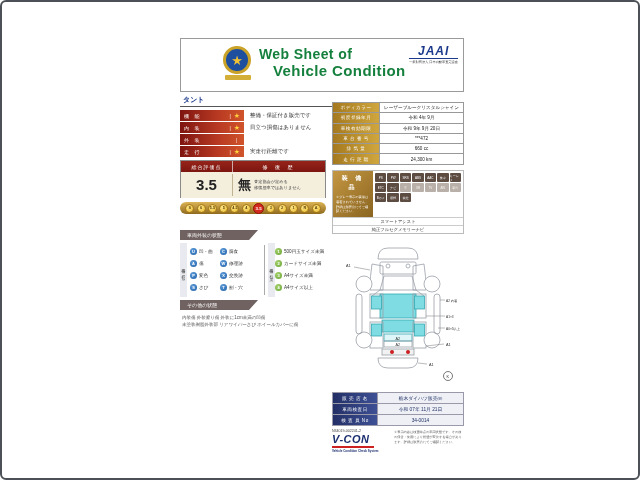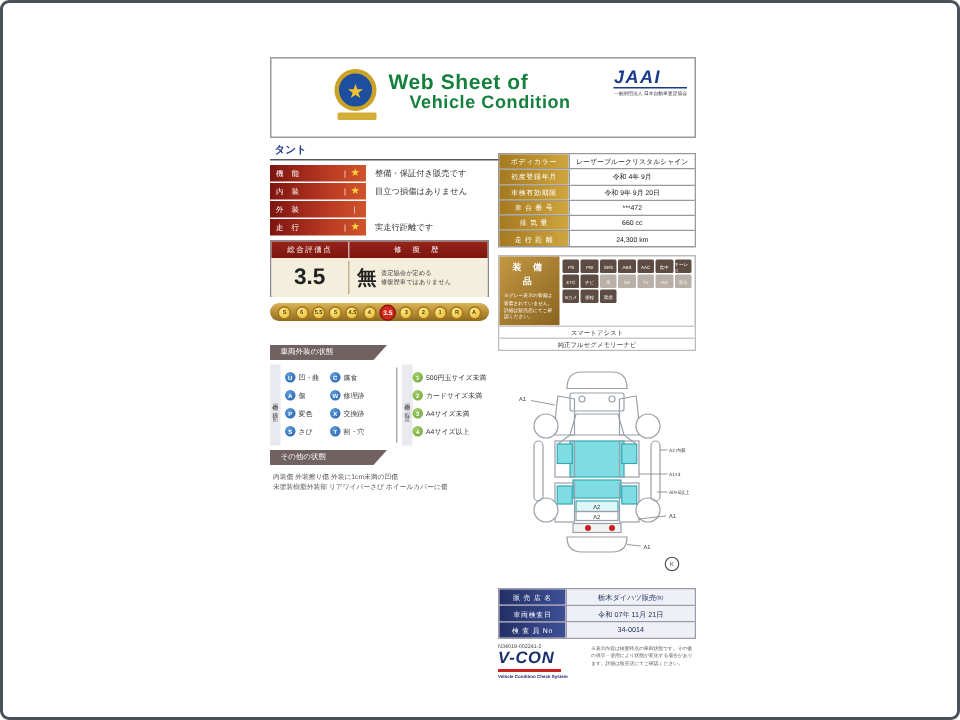--- a/index.html
+++ b/index.html
@@ -7,22 +7,22 @@
   #page { position:relative; width:640px; height:480px; background:#fff; border:2px solid #4c5158; border-radius:6px; overflow:hidden; }
 
   
   .header { position:absolute; left:178px; top:36px; width:284px; height:54px; border:1px solid #9a9a9a; background:#fff; }
   .emblem { position:absolute; left:42px; top:7px; width:28px; height:28px; border-radius:50%;
             background:#1d4f9e; border:3px solid #c9a227; display:flex; align-items:center; justify-content:center; }
   .emblem .star { color:#f2c233; font-size:13px; line-height:1; }
   .emblem-ribbon { position:absolute; left:44px; top:36px; width:26px; height:5px; background:#d4af37; border-radius:1px; }
   .title { position:absolute; left:78px; top:7px; color:#15803d; font-weight:bold; line-height:1.15; }
   .title .l1 { font-size:14px; letter-spacing:.4px; }
-  .title .l2 { font-size:12px; margin-left:14px; letter-spacing:.4px; }
-  .jaai { position:absolute; right:5px; top:5px; text-align:left; color:#1b3a8c; }
+  .title .l2 { font-size:15px; margin-left:14px; letter-spacing:.4px; }
+  .jaai { position:absolute; right:5px; top:5px; text-align:center; color:#1b3a8c; }
   .jaai .mark { font-size:12px; font-weight:bold; font-style:italic; letter-spacing:1px; }
   .jaai .sub { font-size:3.2px; color:#333; border-top:1px solid #1b3a8c; padding-top:1px; }
 
   .model { position:absolute; left:181px; top:93px; font-size:7px; font-weight:bold; color:#1b3a8c; }
   .model-rule { position:absolute; left:178px; top:104px; width:284px; height:1px; background:#555; }
 
   
   .ratings { position:absolute; left:178px; top:108px; width:146px; }
   .rating-row { display:flex; align-items:center; height:11px; margin-bottom:1px; }
   .rt-label { width:64px; height:11px; flex:0 0 64px; display:flex; align-items:center;

